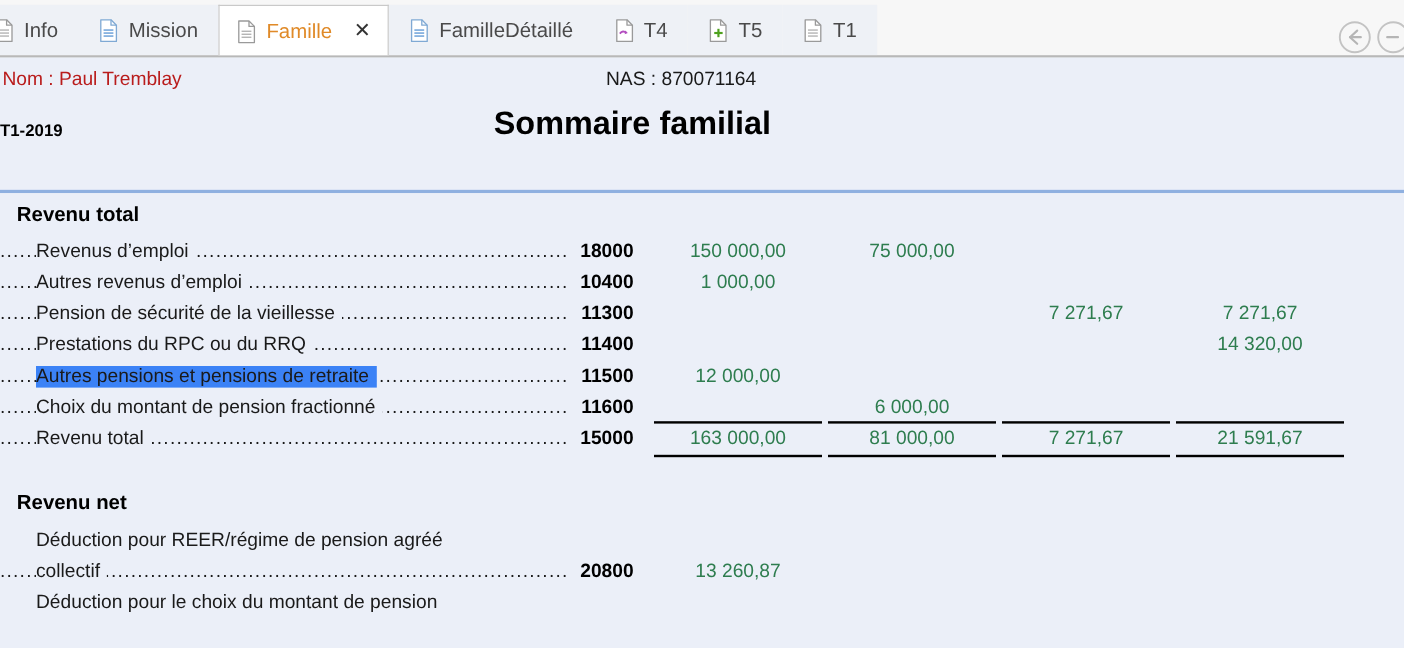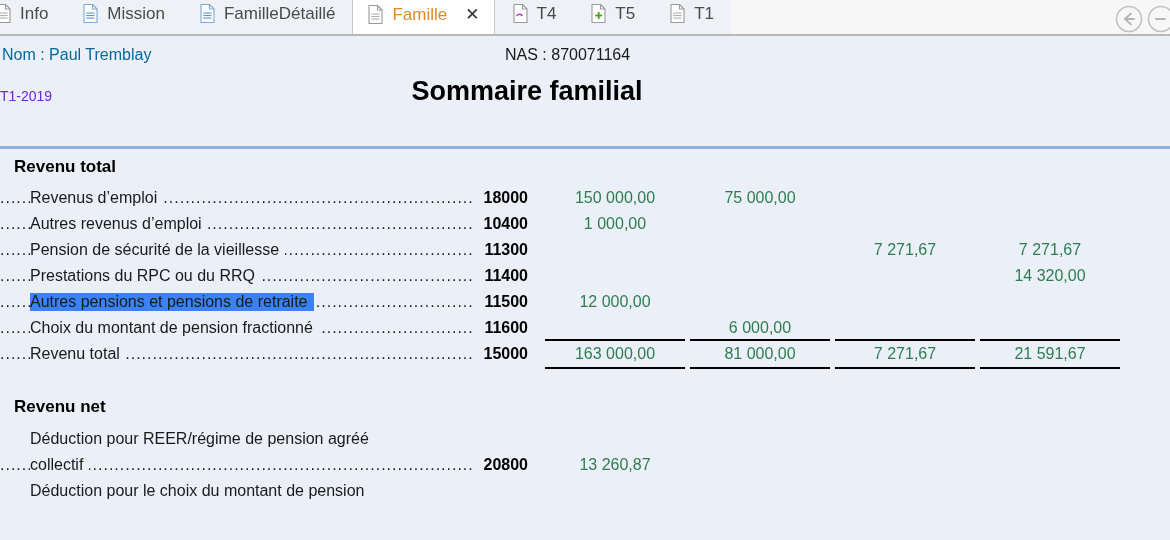--- a/index.html
+++ b/index.html
@@ -6,21 +6,21 @@
   html, body {
     width: 1170px; height: 540px;
     overflow: hidden;
     background: #ebeff8;
     font-family: "Liberation Sans", sans-serif;
   }
 
   
   #tabbar {
     position: relative;
-    height: 36px;
+    height: 48px;
     background: #f7f7f7;
     border-bottom: 2px solid #b8b8b8;
     display: flex;
     align-items: flex-end;
     overflow: hidden;
   }
   .tab {
     height: 42px;
     display: flex;
     align-items: center;
@@ -69,29 +69,29 @@
   .navbtn { width: 30px; height: 30px; display:block; }
 
   
   #header {
     position: relative;
     height: 110px;
     background: #ebeff8;
   }
   #nom {
     position: absolute; left: 2px; top: 10px;
-    font-size: 16px; color: #0369a1;
+    font-size: 16px; color: #b91c1c;
   }
   #nas {
     position: absolute; left: 505px; top: 10px;
     font-size: 16px; color: #1a1a1a;
   }
   #periode {
     position: absolute; left: 0px; top: 52px;
-    font-size: 14px; font-weight: normal; color: #6d28d9;
+    font-size: 14px; font-weight: bold; color: #000000;
   }
   #title {
     position: absolute; left: 0; right: 0; top: 40px;
     text-align: center;
     font-size: 27px; font-weight: bold; color: #000;
     padding-right: 116px;
   }
   #rule {
     height: 3px; background: #8fb0e0; margin: 0;
   }
@@ -167,44 +167,44 @@
           <svg class="doc-ico" viewBox="0 0 17 21">
             <path d="M2 1.5 H10.5 L15 6 V19.5 H2 Z" fill="#ffffff" stroke="#7fa9d4" stroke-width="1.1" stroke-linejoin="round"></path>
             <path d="M10.5 1.5 V6 H15" fill="none" stroke="#7fa9d4" stroke-width="1.1" stroke-linejoin="round"></path>
             <rect x="4.3" y="9.5" width="8.2" height="1.1" fill="#5b96d4"></rect>
             <rect x="4.3" y="12" width="8.2" height="1.1" fill="#5b96d4"></rect>
             <rect x="4.3" y="14.5" width="8.2" height="1.1" fill="#5b96d4"></rect>
           </svg>
         </span>
         <span class="tab-label">Mission</span>
       </div>
+      <div class="tab active">
+        <span>
+          <svg class="doc-ico" viewBox="0 0 17 21">
+            <path d="M2 1.5 H10.5 L15 6 V19.5 H2 Z" fill="#ffffff" stroke="#9a9a9a" stroke-width="1.1" stroke-linejoin="round"></path>
+            <path d="M10.5 1.5 V6 H15" fill="none" stroke="#9a9a9a" stroke-width="1.1" stroke-linejoin="round"></path>
+            <rect x="4.3" y="9.5" width="8.2" height="1.1" fill="#b0b0b0"></rect>
+            <rect x="4.3" y="12" width="8.2" height="1.1" fill="#b0b0b0"></rect>
+            <rect x="4.3" y="14.5" width="8.2" height="1.1" fill="#b0b0b0"></rect>
+          </svg>
+        </span>
+        <span class="tab-label">Famille</span>
+        <span class="tab-close">✕</span>
+      </div>
       <div class="tab">
         <span>
           <svg class="doc-ico" viewBox="0 0 17 21">
             <path d="M2 1.5 H10.5 L15 6 V19.5 H2 Z" fill="#ffffff" stroke="#7fa9d4" stroke-width="1.1" stroke-linejoin="round"></path>
             <path d="M10.5 1.5 V6 H15" fill="none" stroke="#7fa9d4" stroke-width="1.1" stroke-linejoin="round"></path>
             <rect x="4.3" y="9.5" width="8.2" height="1.1" fill="#5b96d4"></rect>
             <rect x="4.3" y="12" width="8.2" height="1.1" fill="#5b96d4"></rect>
             <rect x="4.3" y="14.5" width="8.2" height="1.1" fill="#5b96d4"></rect>
           </svg>
         </span>
         <span class="tab-label">FamilleDétaillé</span>
-      </div>
-      <div class="tab active">
-        <span>
-          <svg class="doc-ico" viewBox="0 0 17 21">
-            <path d="M2 1.5 H10.5 L15 6 V19.5 H2 Z" fill="#ffffff" stroke="#9a9a9a" stroke-width="1.1" stroke-linejoin="round"></path>
-            <path d="M10.5 1.5 V6 H15" fill="none" stroke="#9a9a9a" stroke-width="1.1" stroke-linejoin="round"></path>
-            <rect x="4.3" y="9.5" width="8.2" height="1.1" fill="#b0b0b0"></rect>
-            <rect x="4.3" y="12" width="8.2" height="1.1" fill="#b0b0b0"></rect>
-            <rect x="4.3" y="14.5" width="8.2" height="1.1" fill="#b0b0b0"></rect>
-          </svg>
-        </span>
-        <span class="tab-label">Famille</span>
-        <span class="tab-close">✕</span>
       </div>
       <div class="tab">
         <span>
           <svg class="doc-ico" viewBox="0 0 17 21">
             <path d="M2 1.5 H10.5 L15 6 V19.5 H2 Z" fill="#ffffff" stroke="#9a9a9a" stroke-width="1.1" stroke-linejoin="round"></path>
             <path d="M10.5 1.5 V6 H15" fill="none" stroke="#9a9a9a" stroke-width="1.1" stroke-linejoin="round"></path>
             <path d="M4.5 13 q2.5 -3.2 5.5 -0.6" fill="none" stroke="#b44fc0" stroke-width="1.5"></path>
             <path d="M9 10.4 L11.2 12.4 L8.6 13.6 Z" fill="#b44fc0"></path>
           </svg>
         </span>

